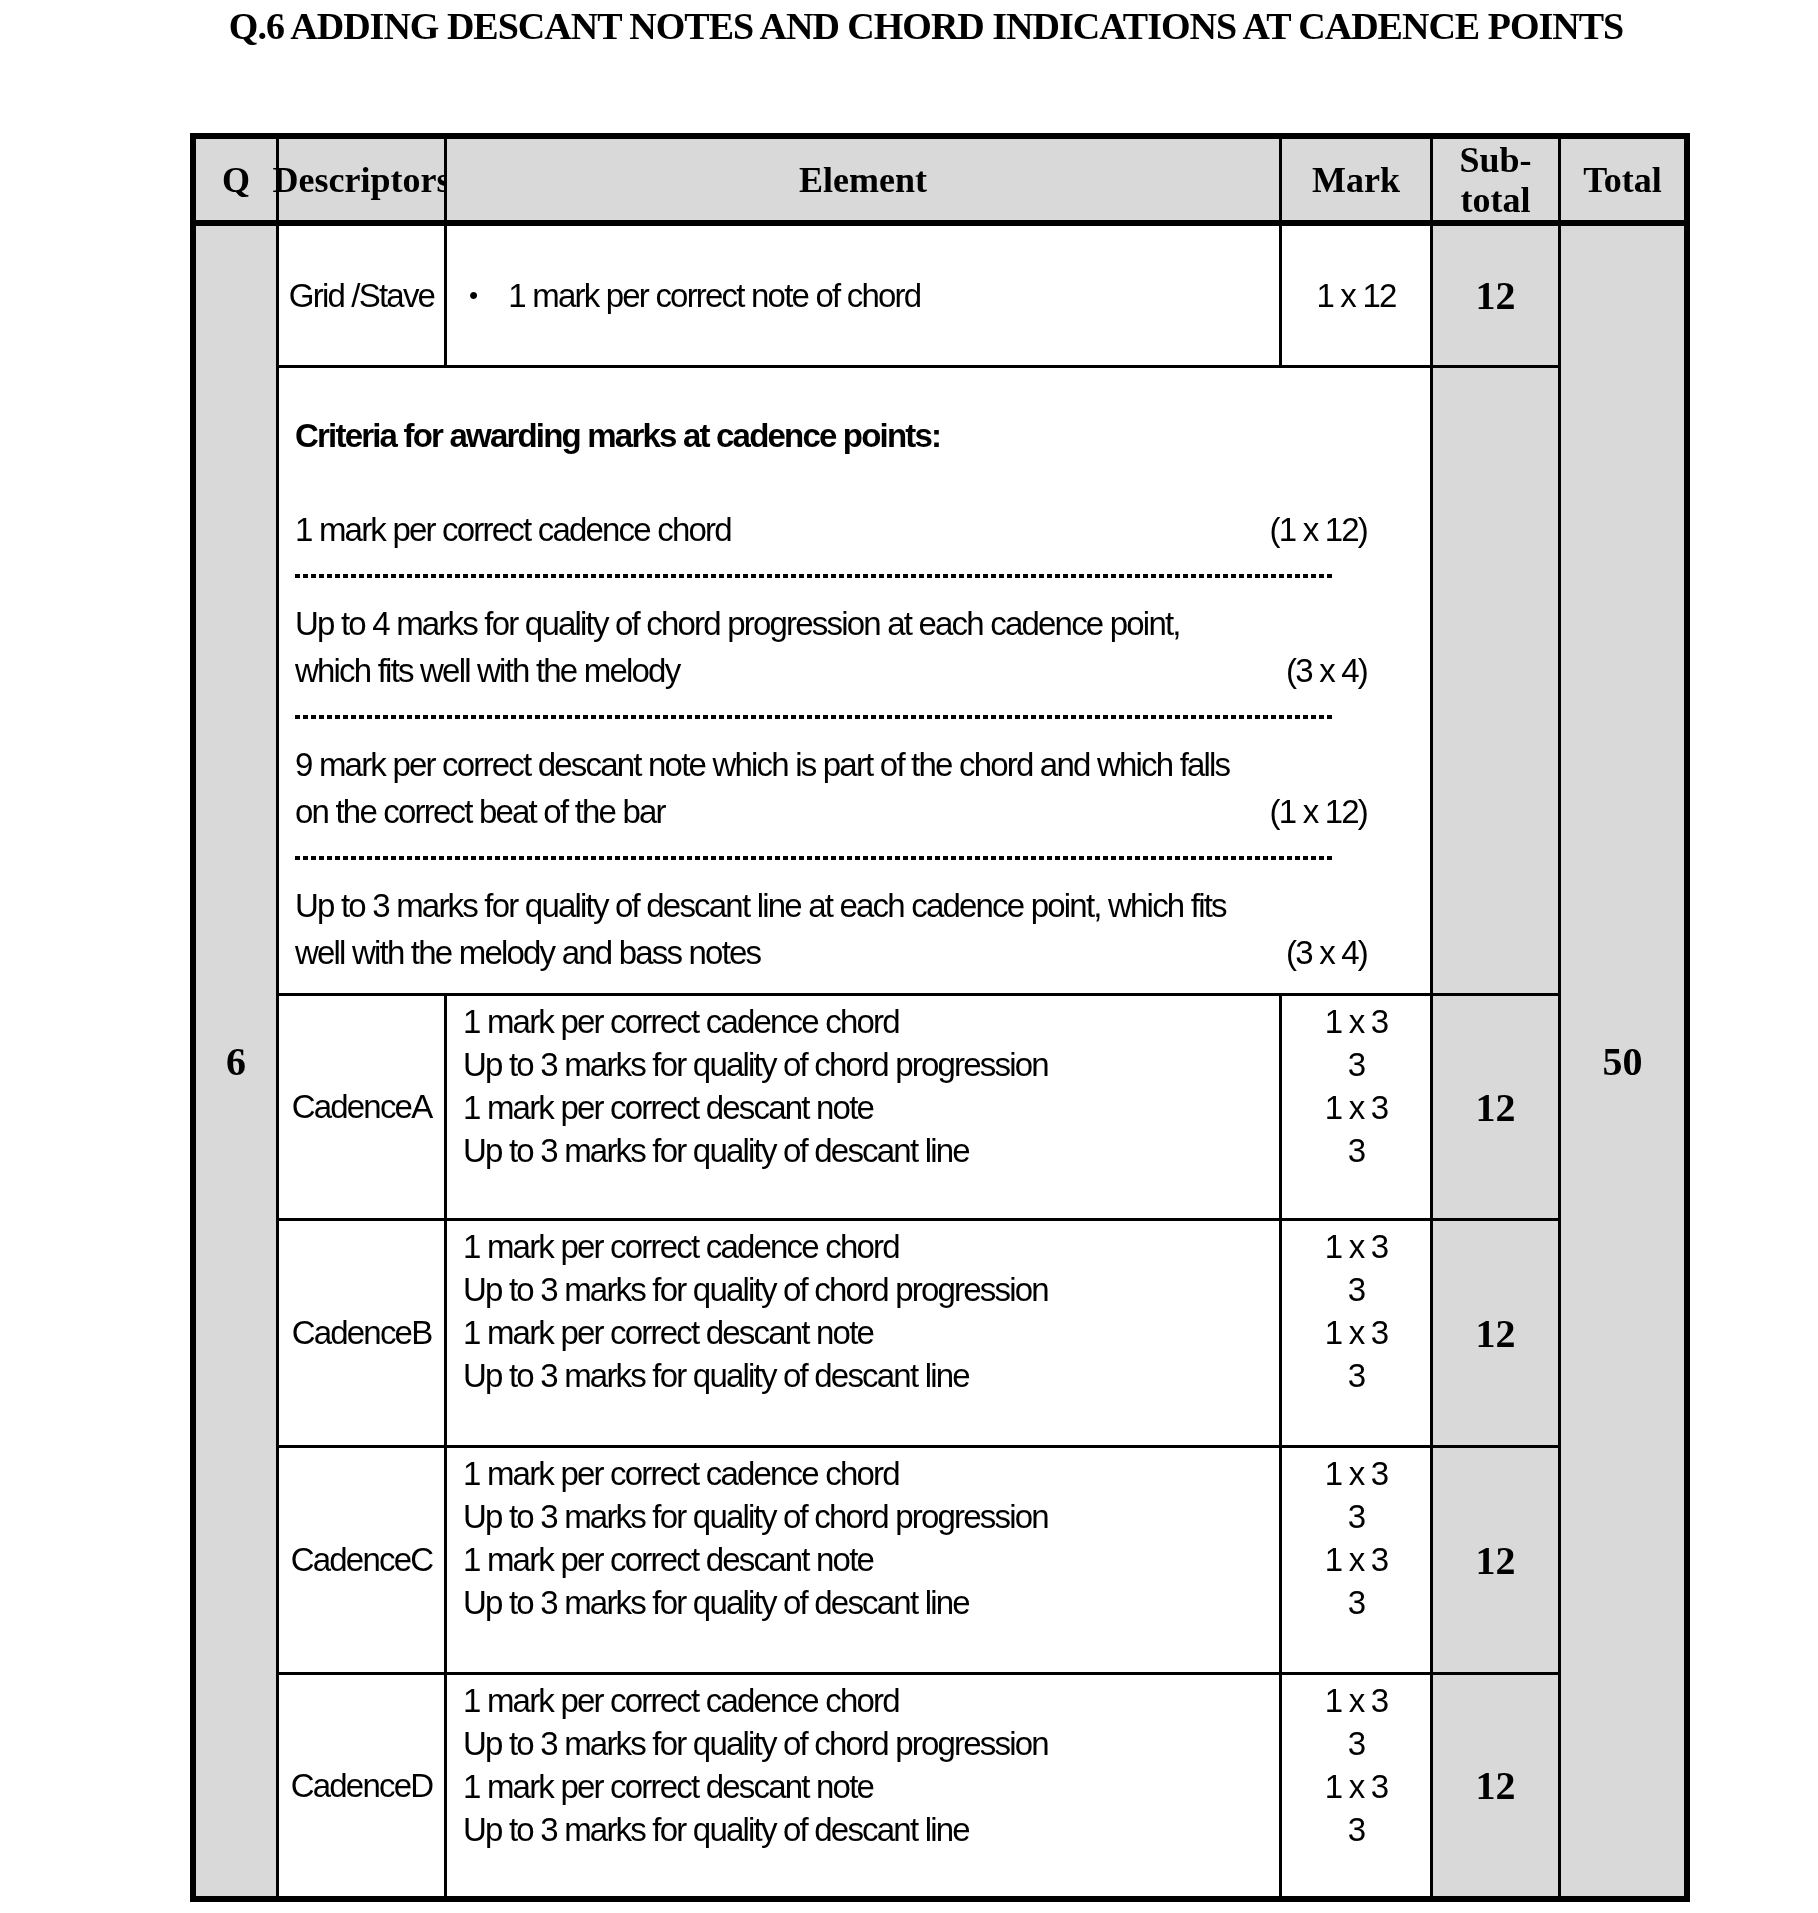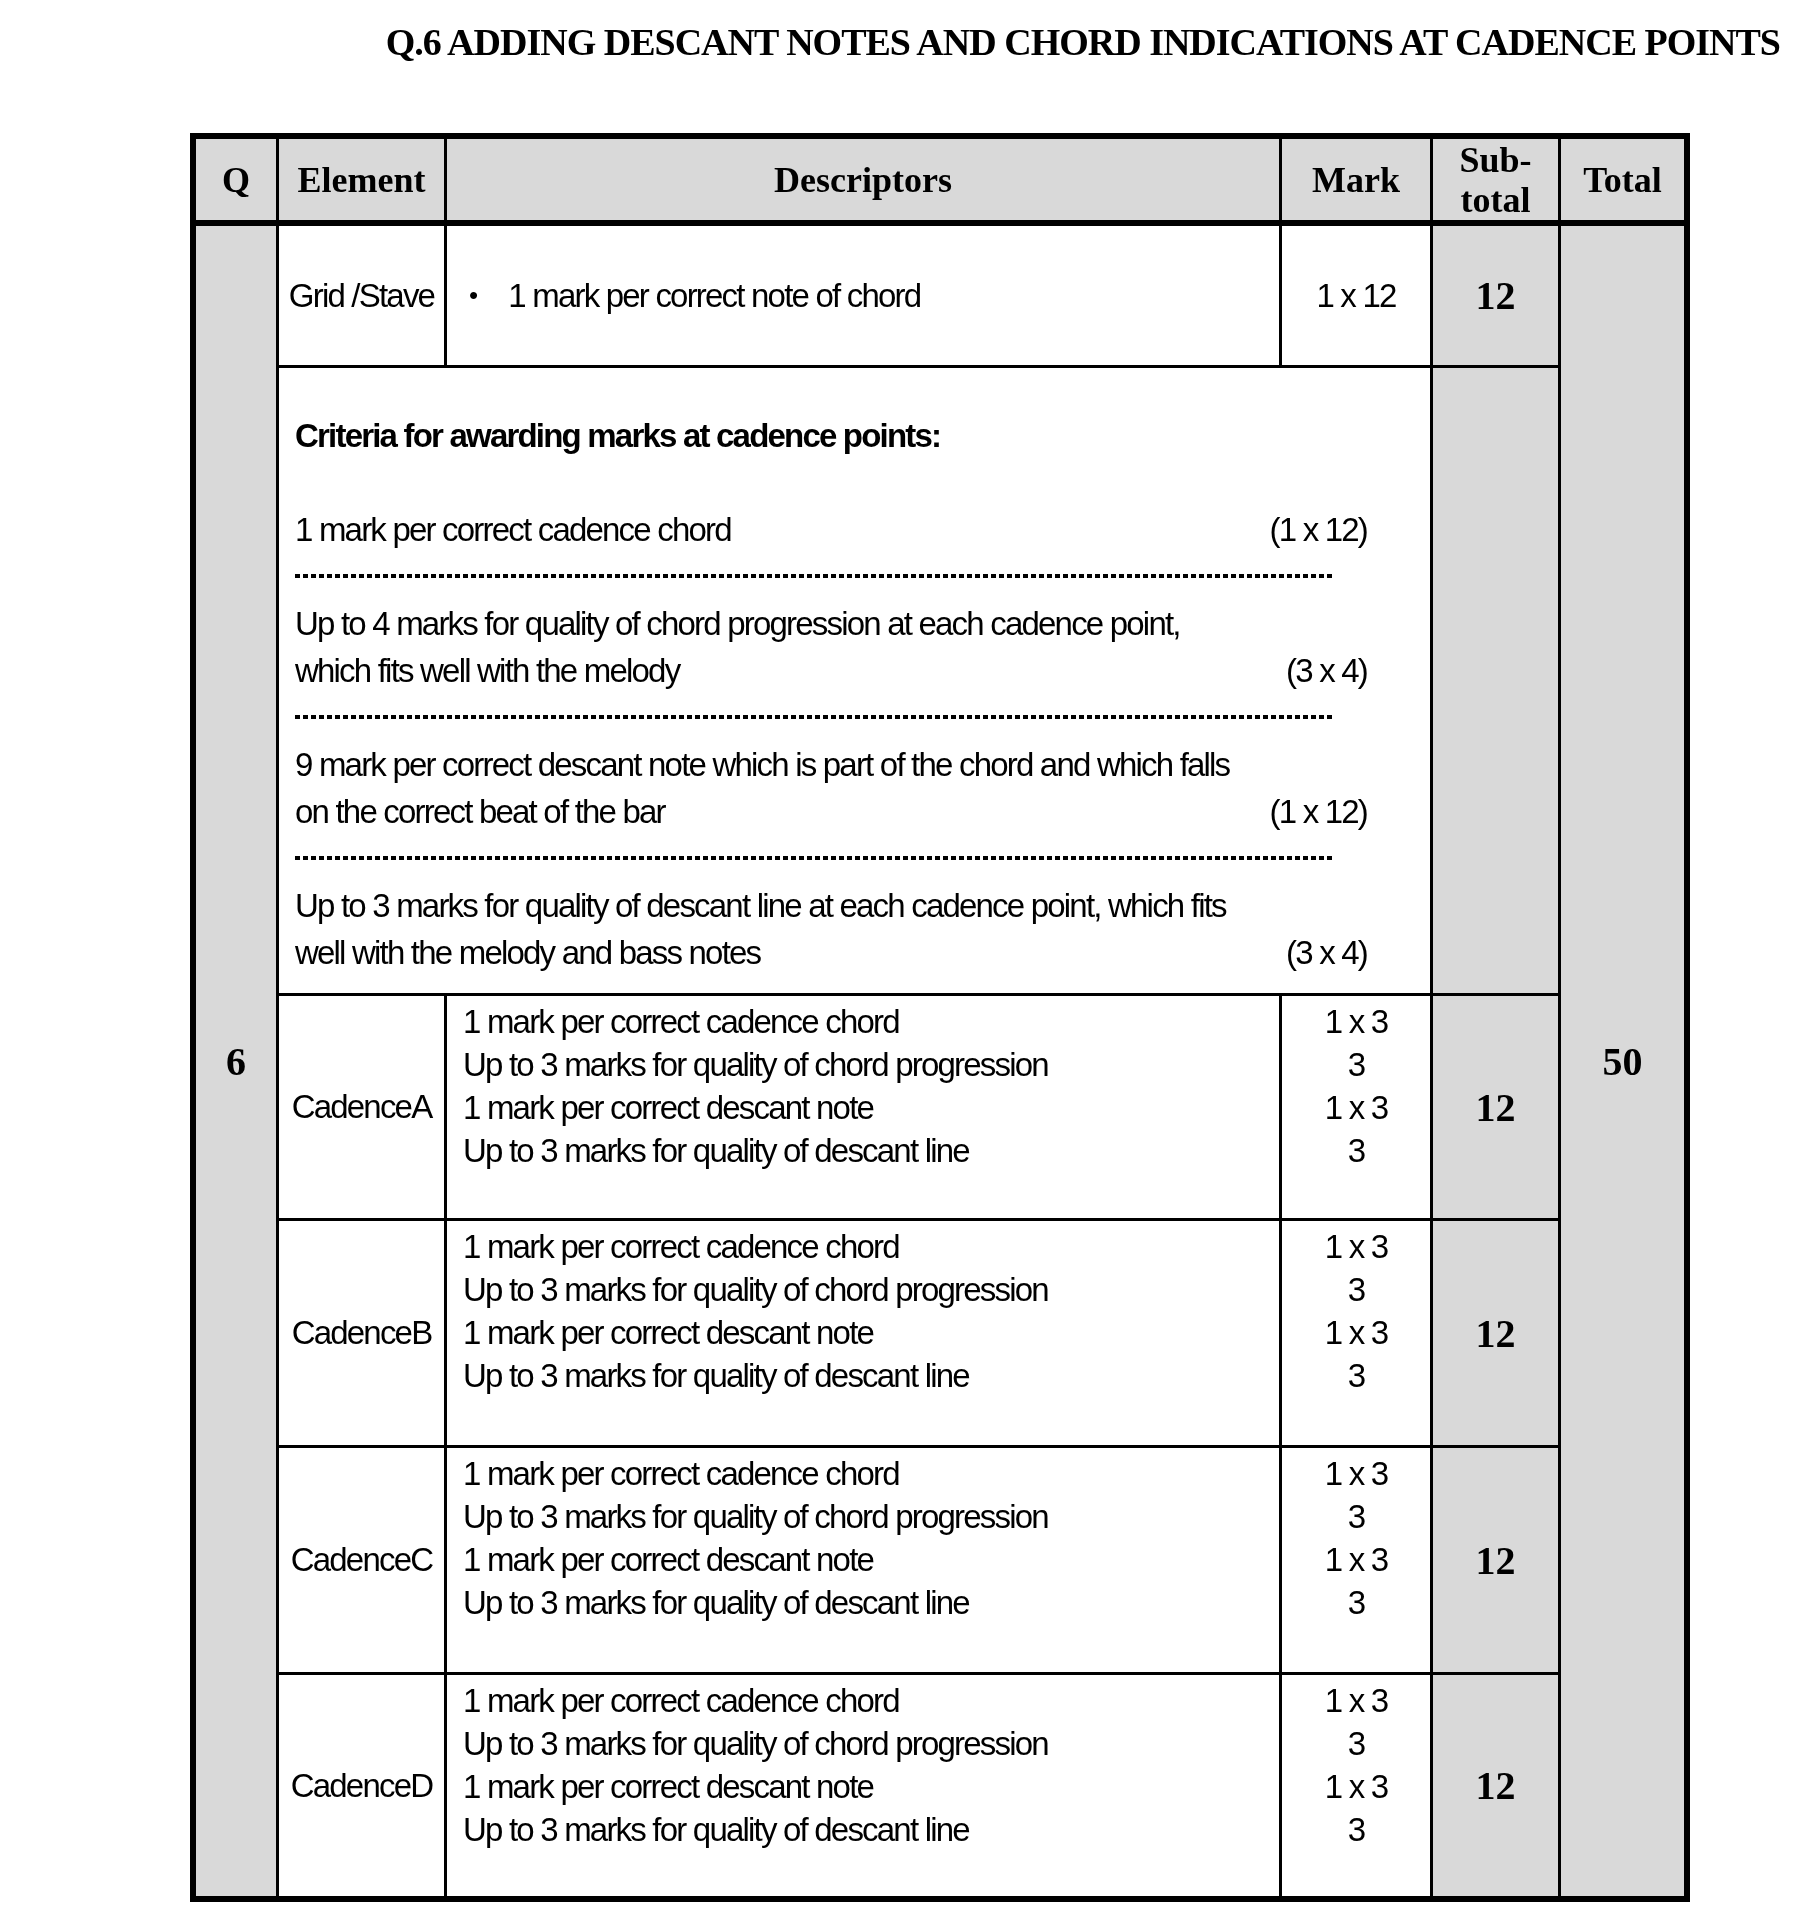--- a/index.html
+++ b/index.html
@@ -7,30 +7,31 @@
     position: relative;
     width: 1818px;
     height: 1913px;
     background: #ffffff;
     font-family: "Liberation Sans", sans-serif;
     color: #000;
     overflow: hidden;
   }
   .title {
     position: absolute;
-    top: 20px;
+    top: 4px;
     left: 0;
     width: 1780px;
-    text-align: right;
+    text-align: center;
     font-family: "Liberation Serif", serif;
     font-weight: bold;
     font-size: 38px;
     letter-spacing: -1px;
     line-height: 44px;
     white-space: nowrap;
+    padding-left: 36px;
   }
   .marktable {
     position: absolute;
     left: 190px;
     top: 133px;
     width: 1500px;
     height: 1769px;
     box-sizing: border-box;
     border: 6px solid var(--color-border, #000);
     display: grid;
@@ -124,22 +125,22 @@
 </head>
 <body>
 
 <div class="page">
 
   <div class="title">Q.6 ADDING DESCANT NOTES AND CHORD INDICATIONS AT CADENCE POINTS</div>
 
   <div class="marktable">
 
     <div class="cell th">Q</div>
+    <div class="cell th bl">Descriptors</div>
     <div class="cell th bl">Element</div>
-    <div class="cell th bl">Descriptors</div>
     <div class="cell th bl">Mark</div>
     <div class="cell th bl">Sub-total</div>
     <div class="cell th bl">Total</div>
 
     <div class="cell shaded num-cell q-span">
       <span>6</span>
     </div>
     <div class="cell shaded num-cell total-span bl">
       <span>50</span>
     </div>

